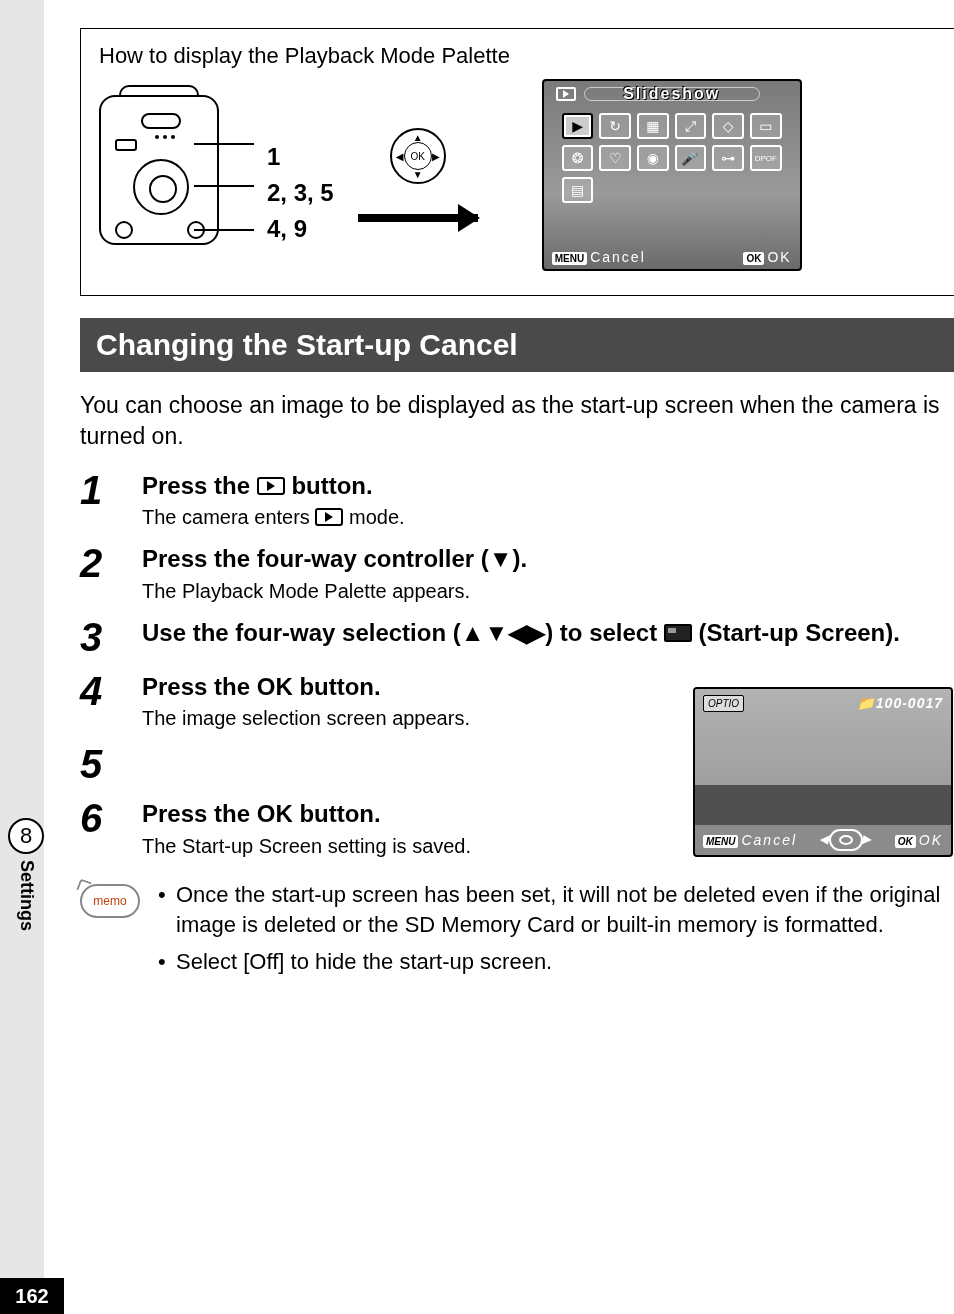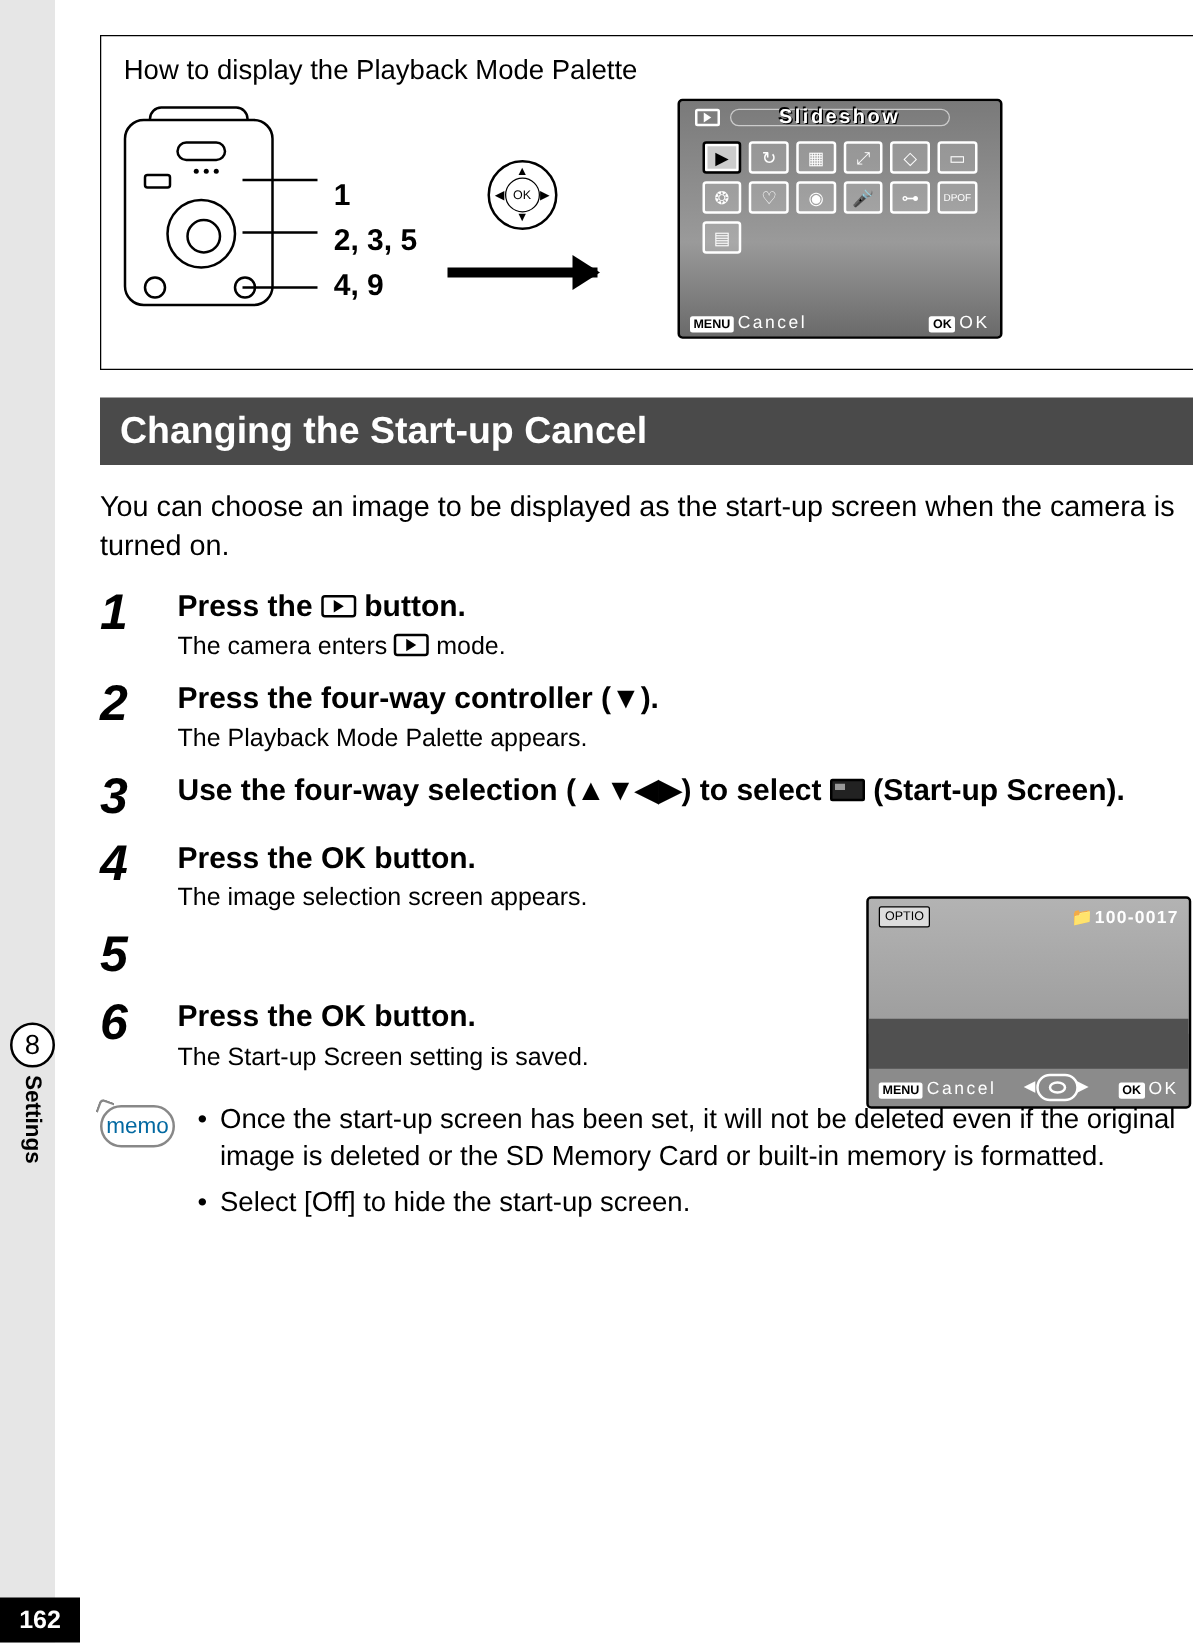--- a/index.html
+++ b/index.html
@@ -66,36 +66,36 @@
   .step-body { flex:1;}
   .step-title { font-size:24px; font-weight:bold; line-height:1.35;}
   .step-sub { font-size:20px; margin-top:4px;}
   .icon-box { display:inline-flex; border:2px solid #000; border-radius:3px; width:28px; height:18px; align-items:center; justify-content:center; vertical-align:middle; position:relative; top:-2px;}
   .icon-box::after{content:"";border-left:8px solid #000;border-top:5px solid transparent;border-bottom:5px solid transparent;}
   .ok-txt { font-weight:bold;}
   .icon-startup { display:inline-flex; border:2px solid #000; border-radius:2px; width:28px; height:18px; vertical-align:middle; background:#222; position:relative; top:-2px;}
   .icon-startup::before { content:""; position:absolute; left:2px; top:2px; width:8px; height:5px; background:#999;}
 
   
-  .right-shot { position:absolute; right:42px; top:717px; width:260px;}
+  .right-shot { position:absolute; right:42px; top:687px; width:260px;font-style:italic;}
   .shot2 { height:170px; border:2px solid #000; border-radius:4px; background:#8b8b8b; position:relative; color:#fff; overflow:hidden;}
   .shot2 .sky { position:absolute; inset:0 0 58px 0; background:linear-gradient(#b3b3b3,#9c9c9c);}
   .shot2 .land { position:absolute; left:0; right:0; bottom:30px; height:40px; background:#505050;}
   .shot2 .label-tl { position:absolute; top:6px; left:8px; background:#ddd; color:#000; font-size:10px; padding:2px 4px; border:1px solid #000; border-radius:2px;}
   .shot2 .label-tr { position:absolute; top:6px; right:8px; color:#fff; font-size:14px; font-weight:bold; letter-spacing:1px;}
   .shot2 .bottom { position:absolute; bottom:4px; left:8px; right:8px; display:flex; justify-content:space-between; font-size:14px; letter-spacing:2px; align-items:center;}
   .shot2 .bottom .tag { background:#fff; color:#000; font-size:10px; padding:1px 3px; border-radius:2px; margin-right:3px; font-weight:bold; letter-spacing:0;}
   .shot2 .nav { width:34px; height:22px; border:2px solid #fff; border-radius:14px; position:relative;}
   .shot2 .nav::before{content:"◀";position:absolute;left:-12px;top:1px;font-size:12px;}
   .shot2 .nav::after{content:"▶";position:absolute;right:-12px;top:1px;font-size:12px;}
   .shot2 .nav .eye{position:absolute;left:50%;top:50%;transform:translate(-50%,-50%);width:14px;height:10px;border:2px solid #fff;border-radius:50%;}
 
   
   .memo-row { display:flex; gap:18px; margin-top:22px; align-items:flex-start;}
-  .memo-badge { width:60px; height:34px; border:2px solid #888; border-radius:18px; display:flex; align-items:center; justify-content:center; font-size:18px; color:#0369a1; position:relative; flex-shrink:0; margin-top:4px;}
+  .memo-badge { width:60px; height:34px; border:2px solid #888; border-radius:18px; display:flex; align-items:center; justify-content:center; font-size:12px; color:#c2410c; position:relative; flex-shrink:0; margin-top:4px;}
   .memo-badge::before{content:"";position:absolute;left:-4px;top:-6px;width:10px;height:10px;border-left:2px solid #888;border-top:2px solid #888;border-radius:4px 0 0 0;transform:rotate(20deg);}
   .memo-list { font-size:22px; line-height:1.4;}
   .memo-list li { margin-bottom:6px; list-style:none; position:relative; padding-left:18px;}
   .memo-list li::before{content:"•"; position:absolute; left:0; top:0;}
 </style>
 </head>
 <body>
 
 <div class="left-strip"></div>
 

